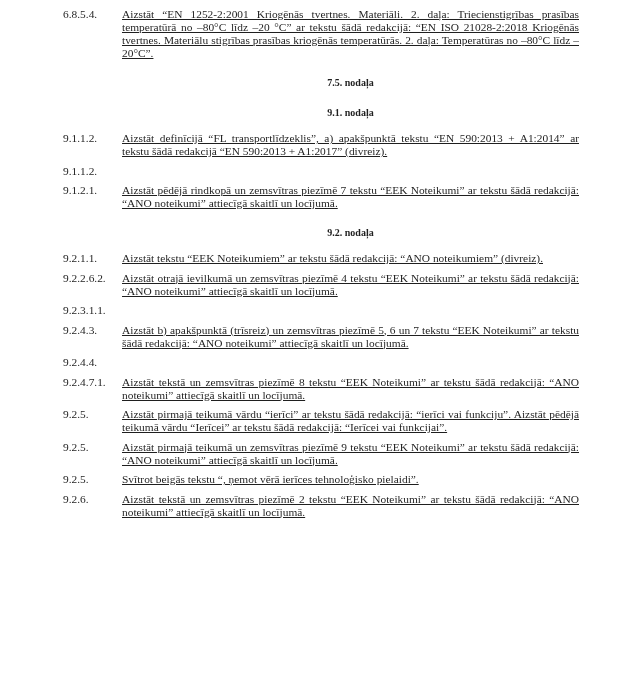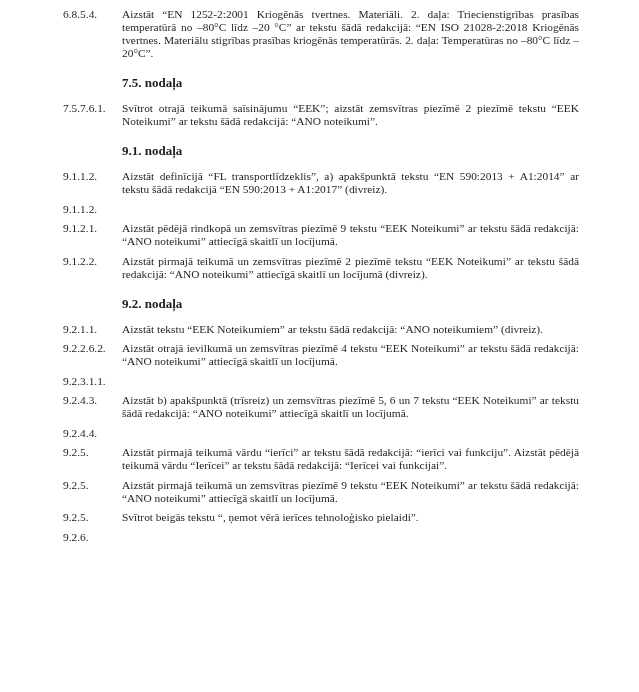--- a/index.html
+++ b/index.html
@@ -27,65 +27,59 @@
     margin-bottom: 6.5px;
   }
   .num {
     flex: 0 0 59px;
     width: 59px;
   }
   .txt {
     flex: 1 1 auto;
     text-align: justify;
     text-justify: inter-word;
+    text-decoration: underline;
   }
   .heading {
     margin: 16px 0 12px 59px;
     font-weight: bold;
-    font-size: 13px;
+    font-size: 10px;
     line-height: 14px;
+    text-align: center;
   }
 </style>
 </head>
 <body>
 
 <div class="page">
   <div class="doc" id="doc-root">
   <div class="row">
     <div class="num">6.8.5.4.</div>
     <div class="txt">Aizstāt “EN 1252-2:2001 Kriogēnās tvertnes. Materiāli. 2. daļa: Triecienstigrības prasības temperatūrā no –80°C līdz –20 °C” ar tekstu šādā redakcijā: “EN ISO 21028-2:2018 Kriogēnās tvertnes. Materiālu stigrības prasības kriogēnās temperatūrās. 2. daļa: Temperatūras no –80°C līdz –20°C”.</div>
   </div>
 
   <div class="heading">7.5. nodaļa</div>
 
-  <div class="row">
-    <div class="num">7.5.7.6.1.</div>
-    <div class="txt">Svītrot otrajā teikumā saīsinājumu “EEK”; aizstāt zemsvītras piezīmē 2 piezīmē tekstu “EEK Noteikumi” ar tekstu šādā redakcijā: “ANO noteikumi”.</div>
-  </div>
 
   <div class="heading">9.1. nodaļa</div>
 
   <div class="row">
     <div class="num">9.1.1.2.</div>
     <div class="txt">Aizstāt definīcijā “FL transportlīdzeklis”, a) apakšpunktā tekstu “EN 590:2013 + A1:2014” ar tekstu šādā redakcijā “EN 590:2013 + A1:2017” (divreiz).</div>
   </div>
 
   <div class="row">
     <div class="num">9.1.1.2.</div>
   </div>
 
   <div class="row">
     <div class="num">9.1.2.1.</div>
-    <div class="txt">Aizstāt pēdējā rindkopā un zemsvītras piezīmē 9 tekstu “EEK Noteikumi” ar tekstu šādā redakcijā: “ANO noteikumi” attiecīgā skaitlī un locījumā.</div>
+    <div class="txt">Aizstāt pēdējā rindkopā un zemsvītras piezīmē 7 tekstu “EEK Noteikumi” ar tekstu šādā redakcijā: “ANO noteikumi” attiecīgā skaitlī un locījumā.</div>
   </div>
 
-  <div class="row">
-    <div class="num">9.1.2.2.</div>
-    <div class="txt">Aizstāt pirmajā teikumā un zemsvītras piezīmē 2 piezīmē tekstu “EEK Noteikumi” ar tekstu šādā redakcijā: “ANO noteikumi” attiecīgā skaitlī un locījumā (divreiz).</div>
-  </div>
 
   <div class="heading">9.2. nodaļa</div>
 
   <div class="row">
     <div class="num">9.2.1.1.</div>
     <div class="txt">Aizstāt tekstu “EEK Noteikumiem” ar tekstu šādā redakcijā: “ANO noteikumiem” (divreiz).</div>
   </div>
 
   <div class="row">
     <div class="num">9.2.2.6.2.</div>
@@ -99,33 +93,38 @@
 
   <div class="row">
     <div class="num">9.2.4.3.</div>
     <div class="txt">Aizstāt b) apakšpunktā (trīsreiz) un zemsvītras piezīmē 5, 6 un 7 tekstu “EEK Noteikumi” ar tekstu šādā redakcijā: “ANO noteikumi” attiecīgā skaitlī un locījumā.</div>
   </div>
 
   <div class="row">
     <div class="num">9.2.4.4.</div>
   </div>
 
+  <div class="row">
+    <div class="num">9.2.4.7.1.</div>
+    <div class="txt">Aizstāt tekstā un zemsvītras piezīmē 8 tekstu “EEK Noteikumi” ar tekstu šādā redakcijā: “ANO noteikumi” attiecīgā skaitlī un locījumā.</div>
+  </div>
 
   <div class="row">
     <div class="num">9.2.5.</div>
     <div class="txt">Aizstāt pirmajā teikumā vārdu “ierīci” ar tekstu šādā redakcijā: “ierīci vai funkciju”. Aizstāt pēdējā teikumā vārdu “Ierīcei” ar tekstu šādā redakcijā: “Ierīcei vai funkcijai”.</div>
   </div>
 
   <div class="row">
     <div class="num">9.2.5.</div>
     <div class="txt">Aizstāt pirmajā teikumā un zemsvītras piezīmē 9 tekstu “EEK Noteikumi” ar tekstu šādā redakcijā: “ANO noteikumi” attiecīgā skaitlī un locījumā.</div>
   </div>
 
   <div class="row">
     <div class="num">9.2.5.</div>
     <div class="txt">Svītrot beigās tekstu “, ņemot vērā ierīces tehnoloģisko pielaidi”.</div>
   </div>
 
   <div class="row">
     <div class="num">9.2.6.</div>
+    <div class="txt">Aizstāt tekstā un zemsvītras piezīmē 2 tekstu “EEK Noteikumi” ar tekstu šādā redakcijā: “ANO noteikumi” attiecīgā skaitlī un locījumā.</div>
   </div>
 </div>
 </div>
 
 </body></html>

